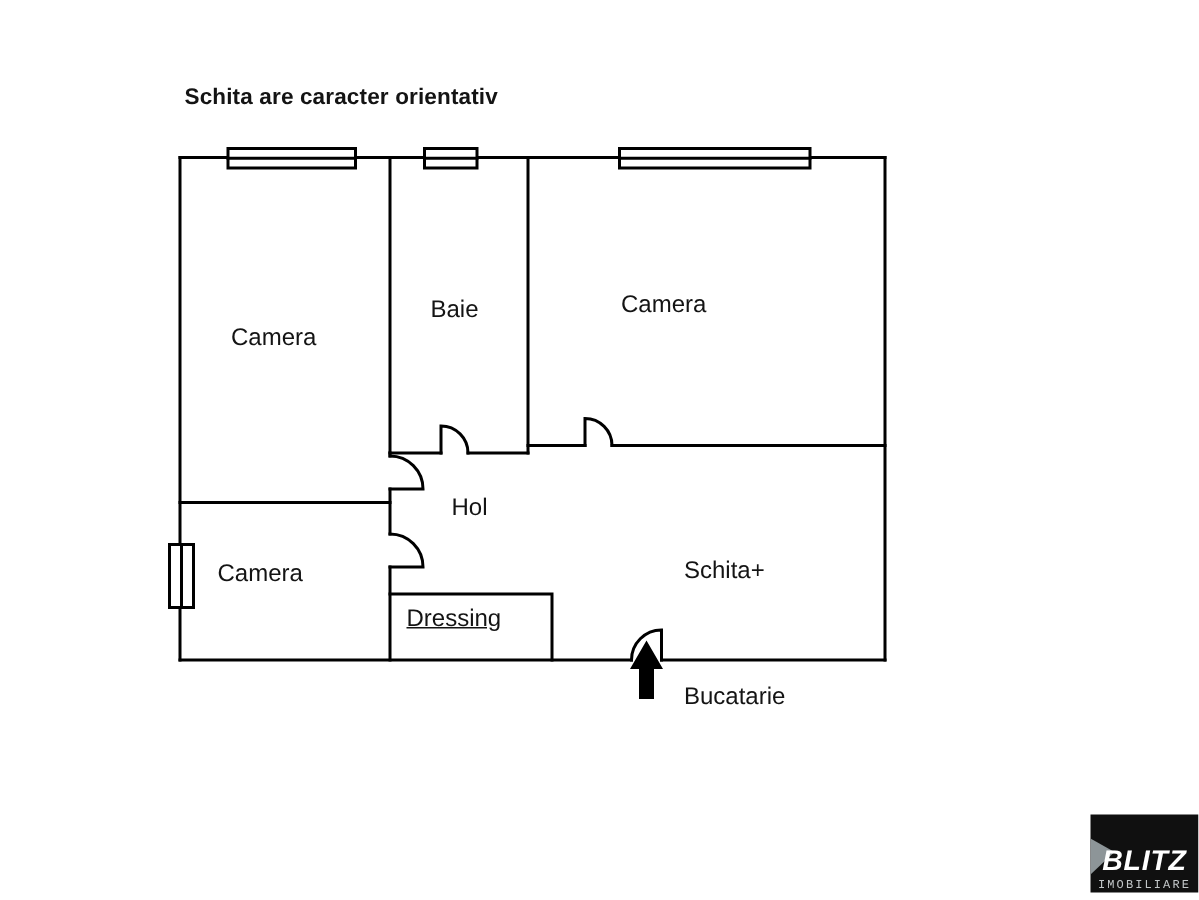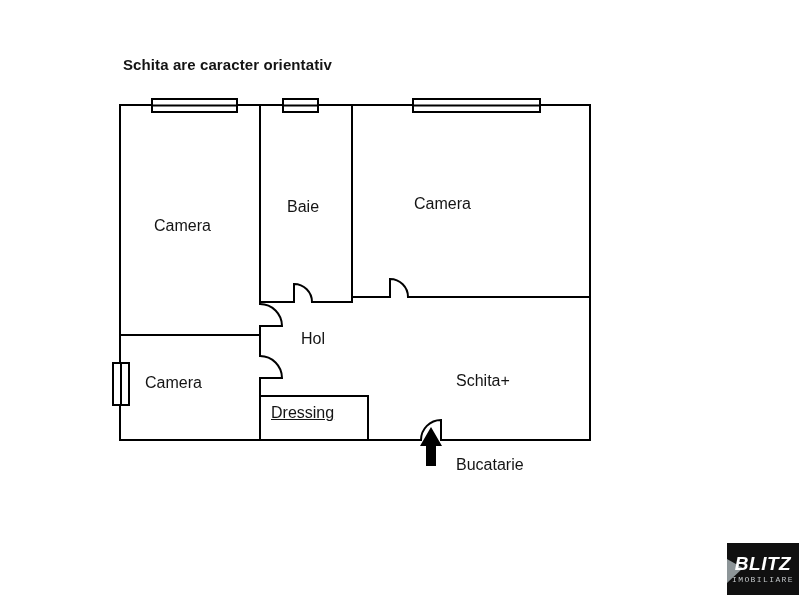--- a/index.html
+++ b/index.html
@@ -21,21 +21,21 @@
     position: absolute;
     font-size: 16px; color: #141414; line-height: 1;
     white-space: pre;
   }
   .living { line-height: 28px; }
   .logo {
     position: absolute; left: 727px; top: 528px;
     width: 72px; height: 52px;
     background: #101010;
     display: flex; flex-direction: column;
-    align-items: center; justify-content: center;
+    align-items: center; justify-content: flex-end;
     overflow: hidden;
   }
   .logo-accent {
     position: absolute; left: 0; top: 16px;
     width: 0; height: 0;
     border-left: 16px solid #8d9598;
     border-top: 9px solid transparent;
     border-bottom: 15px solid transparent;
   }
   .logo-brand {

